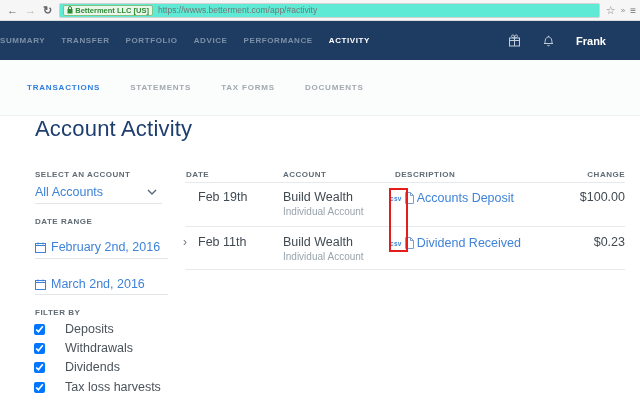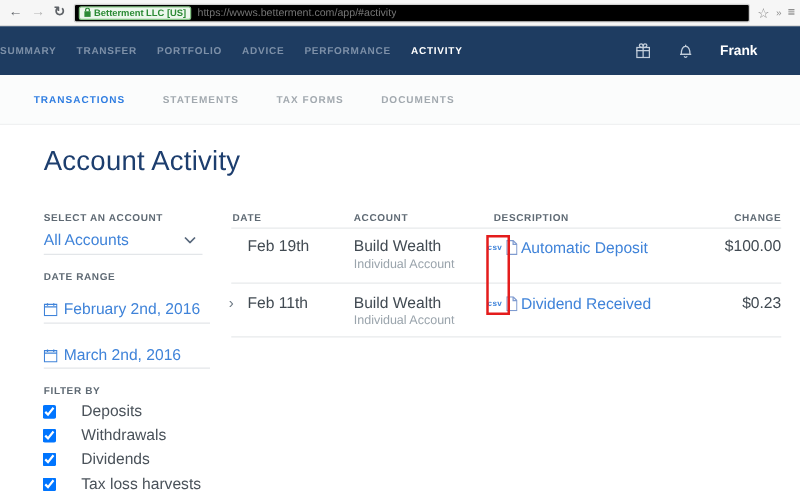--- a/index.html
+++ b/index.html
@@ -8,21 +8,21 @@
   #app { position:relative; width:640px; height:400px; background:#fff; }
 
   
   .browser { position:absolute; top:0; left:0; right:0; height:21px; background:#f6f6f6;
              border-bottom:1px solid #dcdcdc; display:flex; align-items:center; }
   .nav-btns { display:flex; align-items:center; gap:7px; margin:0 7px 0 7px; }
   .nav-btns span { font-size:11px; line-height:1; }
   .back-arrow { color:#5f6368; font-weight:bold; }
   .fwd-arrow { color:#b4b4b4; font-weight:bold; }
   .reload { color:#5f6368; font-weight:bold; font-size:12px; }
-  .url-bar { flex:1; height:15px; background:#000000; border:1px solid #d2d2d2; border-radius:2px;
+  .url-bar { flex:1; height:15px; background:#5eead4; border:1px solid #d2d2d2; border-radius:2px;
              display:flex; align-items:center; padding:0 3px; min-width:0; }
   .ev-badge { display:flex; align-items:center; gap:2px; height:11px; padding:0 3px;
               background:#ecf7ec; border:1px solid #84c284; border-radius:2px;
               color:#2c8a35; font-size:7.5px; font-weight:bold; white-space:nowrap; }
   .url-text { color:#757575; font-size:8.5px; margin-left:5px; white-space:nowrap;
               overflow:hidden; text-overflow:ellipsis; }
   .chrome-right { display:flex; align-items:center; gap:5px; margin:0 4px 0 6px; color:#8a8a8a; }
   .star { font-size:11px; }
   .dbl-chev { font-size:8px; }
   .menu-lines { font-size:10px; color:#6f6f6f; }
@@ -32,21 +32,21 @@
             display:flex; align-items:center; }
   .topnav-items { display:flex; align-items:center; gap:16px; }
   .topnav-item { font-size:8px; font-weight:bold; letter-spacing:0.6px; color:#7d90a8;
                  cursor:pointer; white-space:nowrap; }
   .topnav-item.active { color:#ffffff; }
   .topnav-right { margin-left:auto; display:flex; align-items:center; gap:21px; margin-right:34px; }
   .topnav-icon { display:flex; align-items:center; }
   .user-name { color:#fff; font-size:11px; font-weight:bold;text-align:right; }
 
   
-  .subnav { position:absolute; top:60px; left:0; right:0; height:40px; background:#fbfcfc;
+  .subnav { position:absolute; top:60px; left:0; right:0; height:56px; background:#fbfcfc;
             border-bottom:1px solid #f0f1f2; display:flex; align-items:center; padding-left:27px; gap:30px; }
   .subnav-item { font-size:8px; font-weight:bold; letter-spacing:0.8px; color:#a2a9af; cursor:pointer; }
   .subnav-item.active { color:#2f7de1; }
 
   
   .page-title { position:absolute; top:116px; left:35px; font-size:22px; font-weight:500;
                 color:#1d3e6e; letter-spacing:0.2px; }
 
   .side-label { position:absolute; left:35px; font-size:8px; font-weight:bold; letter-spacing:0.5px;
                 color:#5f6a74; }
@@ -201,21 +201,21 @@
   <div>
     <div class="cell" style="left:198px; top:190px;">Feb 19th</div>
     <div class="cell" style="left:283px; top:190px;">Build Wealth</div>
     <div class="cell-sub" style="left:283px; top:206px;">Individual Account</div>
     <div class="desc-wrap" style="top:191px;">
       <span class="csv-label">csv</span>
       <svg width="9" height="12" viewBox="0 0 9 12" fill="none" stroke="#7f9bd0" stroke-width="1">
         <path d="M0.5 0.5h5l3 3v8h-8z"></path>
           <path d="M5.5 0.5v3h3"></path>
       </svg>
-      <span class="desc-link">Automatic Deposit</span>
+      <span class="desc-link">Accounts Deposit</span>
     </div>
     <div class="change-cell" style="top:190px;">$100.00</div>
   </div>
   <div class="tdiv" style="top:226px;"></div>
 
   <div>
     <div class="row-chevron" style="top:235px;">›</div>
     <div class="cell" style="left:198px; top:235px;">Feb 11th</div>
     <div class="cell" style="left:283px; top:235px;">Build Wealth</div>
     <div class="cell-sub" style="left:283px; top:251px;">Individual Account</div>

